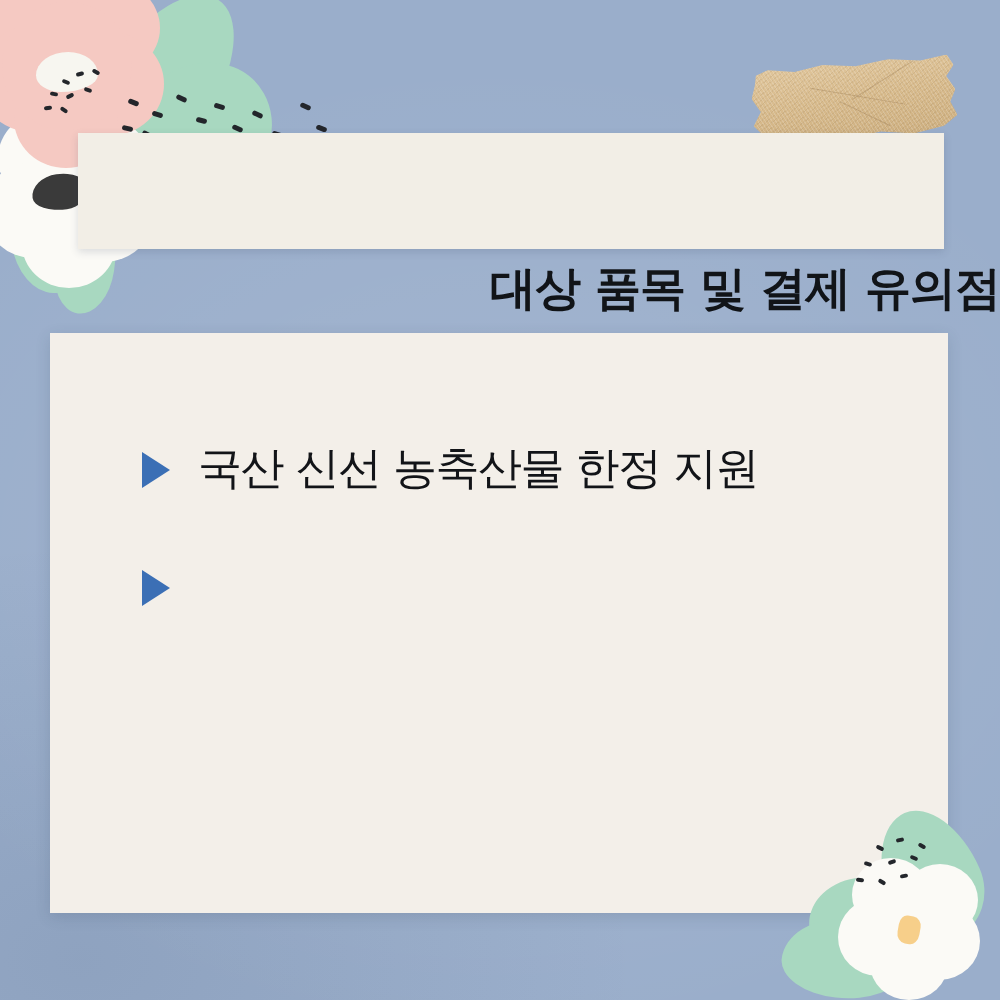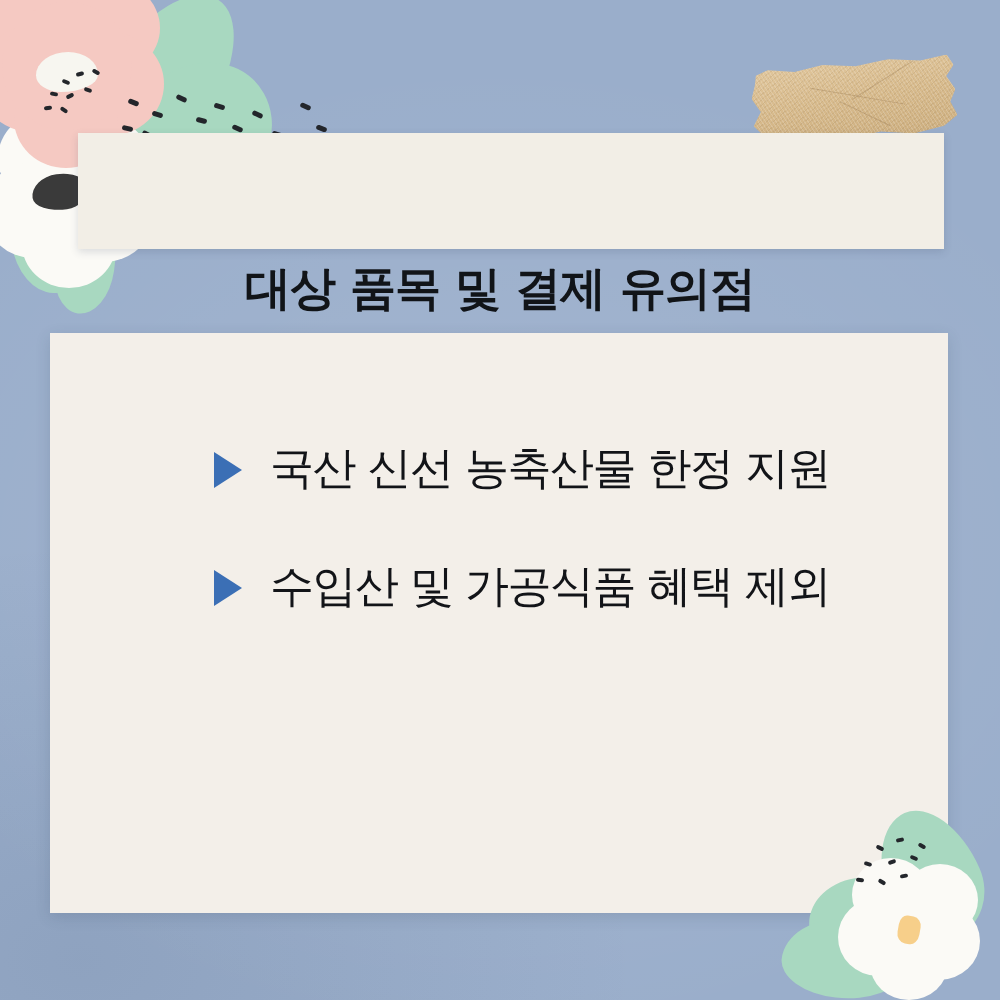--- a/index.html
+++ b/index.html
@@ -206,21 +206,21 @@
     color: #0d0d0d;
     white-space: nowrap;
   }
 
   
   .subtitle {
     position: absolute;
     left: 0;
     top: 258px;
     width: 1000px;
-    text-align: center;
+    text-align: right;
     font-size: 46px;
     font-weight: 700;
     letter-spacing: -1px;
     color: #111418;
     white-space: nowrap;
   }
 
   
   .card {
     position: absolute;
@@ -236,21 +236,20 @@
   .bullet-list {
     position: absolute;
     left: 142px;
     top: 440px;
     width: 760px;
   }
   .bullet-item {
     display: flex;
     align-items: flex-start;
     margin-bottom: 62px;
-    justify-content: center;
   }
   .bullet-item:last-child { margin-bottom: 0; }
   .bullet-marker {
     flex: 0 0 auto;
     width: 0;
     height: 0;
     border-top: 18px solid transparent;
     border-bottom: 18px solid transparent;
     border-left: 28px solid #3b6fb5;
     margin-top: 12px;
@@ -339,21 +338,20 @@
 
   <div class="card"></div>
 
   <div class="bullet-list">
     <div class="bullet-item">
       <span class="bullet-marker"></span>
       <span class="bullet-text">국산 신선 농축산물 한정 지원</span>
     </div>
     <div class="bullet-item">
       <span class="bullet-marker"></span>
-      <span class="bullet-text">수입산 및 가공식품 혜택 제외</span>
     </div>
   </div>
 
   <div class="deco leaf leaf-br-1"></div>
   <div class="deco leaf leaf-br-2"></div>
   <div class="deco leaf leaf-br-3"></div>
 
   <div class="deco flower flower-white-br">
     <div class="petal p1"></div>
       <div class="petal p2"></div>

